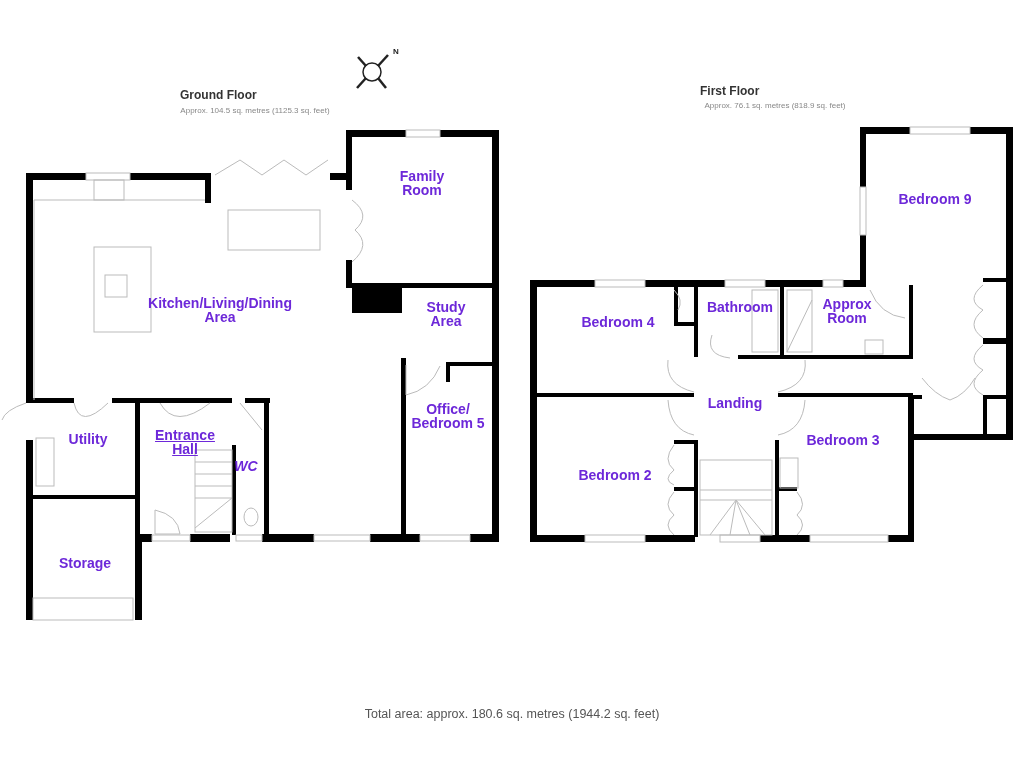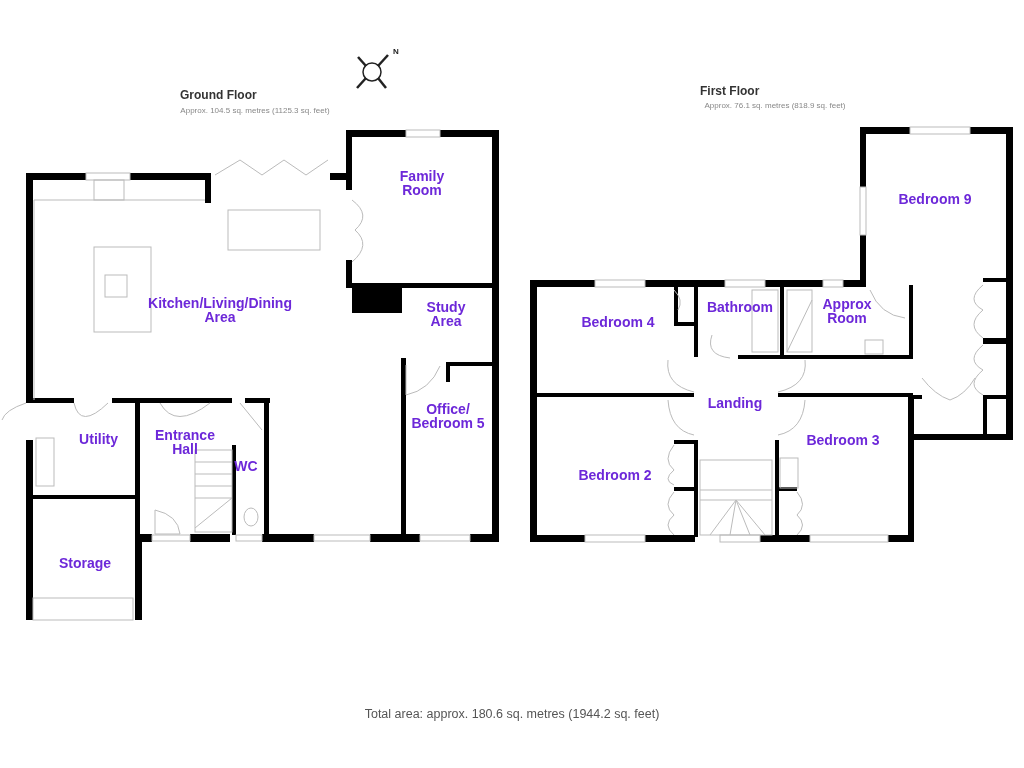--- a/index.html
+++ b/index.html
@@ -205,28 +205,28 @@
   <div>Room</div>
 </div>
 <div class="label" style="left:416px; top:300px; width:60px;">
   <div>Study</div>
   <div>Area</div>
 </div>
 <div class="label" style="left:408px; top:402px; width:80px;">
   <div>Office/</div>
   <div>Bedroom 5</div>
 </div>
-<div class="label" style="left:58px; top:432px; width:60px;text-align:right;">
+<div class="label" style="left:58px; top:432px; width:60px;">
   <div>Utility</div>
 </div>
-<div class="label" style="left:150px; top:428px; width:70px;">
+<div class="label" style="left:150px; top:428px; width:70px;text-decoration:underline;">
   <div>Entrance</div>
   <div>Hall</div>
 </div>
-<div class="label" style="left:232px; top:459px; width:28px;">
+<div class="label" style="left:232px; top:459px; width:28px;font-style:italic;">
   <div>WC</div>
 </div>
 <div class="label" style="left:50px; top:528px; width:70px;margin-top:28px;">
   <div>Storage</div>
 </div>
 
 <div class="label" style="left:895px; top:192px; width:80px;">
   <div>Bedroom 9</div>
 </div>
 <div class="label" style="left:578px; top:315px; width:80px;">

